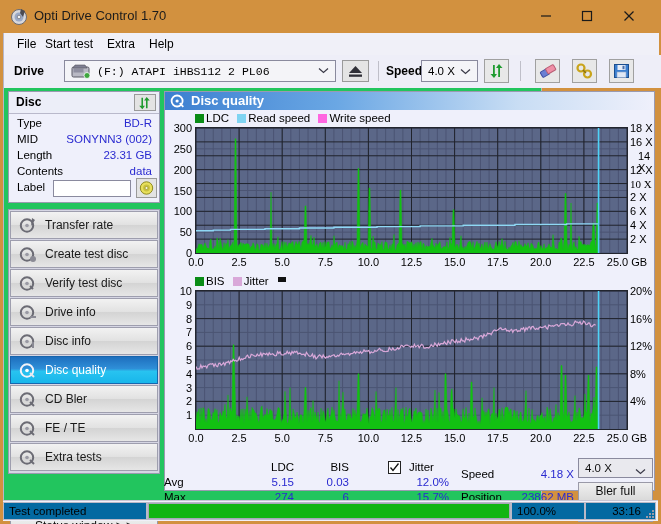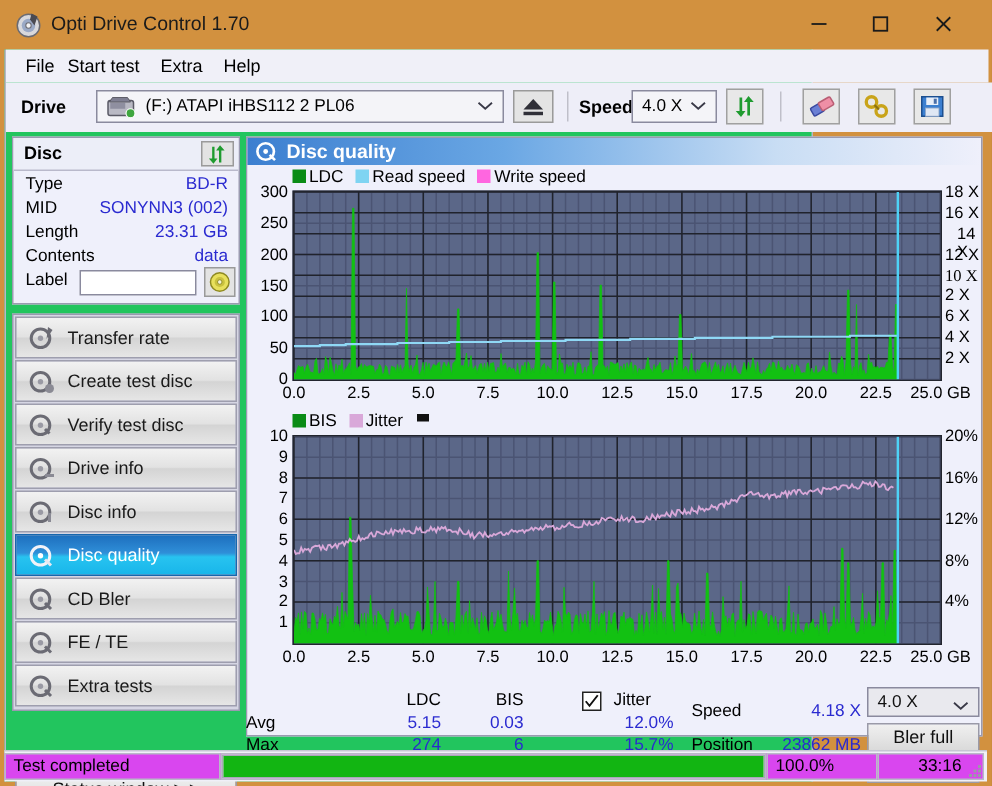--- a/index.html
+++ b/index.html
@@ -15,21 +15,21 @@
   
   .client{position:absolute;left:3px;top:33px;width:539px;height:488px;background:#22c55e;border-left:1px solid #b6b6c8;border-right:1px solid #b6b6c8;box-sizing:border-box;}
   
   .menubar{position:absolute;left:0;top:0;width:655px;height:22px;background:#f0f0f8;}
   .menu-item{position:absolute;top:3px;height:16px;padding:0 5px;font-size:12px;color:#000;line-height:16px;}
   
   .toolbar{position:absolute;left:0;top:22px;width:655px;height:33px;background:#eeeef8;padding-left:30px;}
   .tb-label{position:absolute;font-size:12px;font-weight:bold;color:#000;top:9px;}
   .combo{position:absolute;background:#f4f4f8;border:1px solid #8a8a9e;box-sizing:border-box;}
   .combo .arrow{position:absolute;right:6px;top:50%;transform:translateY(-50%);}
-  .drv-combo{left:60px;top:5px;width:272px;height:22px;}
+  .drv-combo{left:60px;top:5px;width:272px;height:22px;font-family:Liberation Mono, monospace;}
   .drv-text{position:absolute;left:32px;top:4px;font-size:11.5px;color:#000;white-space:nowrap;}
   .btn3d{position:absolute;background:#e4e4e4;border:1px solid #9a9a9a;box-sizing:border-box;}
   .eject{left:338px;top:5px;width:27px;height:22px;}
   .spd-combo{left:417px;top:5px;width:57px;height:22px;}
   .spd-text{position:absolute;left:6px;top:4px;font-size:11.5px;color:#000;}
   .tbtn{position:absolute;top:4px;width:25px;height:24px;background:#e8e8e8;border:1px solid #a0a0a0;box-sizing:border-box;}
   .sep{position:absolute;top:6px;width:1px;height:20px;background:#bfbfc9;}
   
   .sidebar{position:absolute;left:4px;top:58px;width:152px;}
   .panel{position:absolute;left:0;top:0;width:152px;border:1px solid #9a9ab0;background:#eff0fb;box-sizing:border-box;}
@@ -62,21 +62,21 @@
   .xlab{position:absolute;font-size:11px;color:#000;text-align:center;}
   
   .results{position:absolute;left:160px;top:425px;width:491px;height:62px;}
   .rt{position:absolute;font-size:11.5px;color:#000;}
   .rv{position:absolute;font-size:11.5px;color:#2a2ad0;text-align:right;}
   .chk{position:absolute;width:13px;height:13px;background:#fff;border:1px solid #222;box-sizing:border-box;}
   .bigbtn{position:absolute;background:linear-gradient(to bottom,#f0f0f0,#dadada);border:1px solid #9a9aa8;box-sizing:border-box;text-align:center;font-size:12px;color:#111;}
   .res-combo{position:absolute;left:414px;top:0px;width:75px;height:20px;background:#e9e9ee;border:1px solid #8a8a9e;box-sizing:border-box;}
   
   .statusbar{position:absolute;left:3px;top:500px;width:655px;height:21px;background:#f0f0f8;border-top:1px solid #c6c6d4;box-sizing:border-box;}
-  .sb-cell{position:absolute;top:1px;height:18px;border:1px solid #b9b9c7;box-sizing:border-box;background:#d946ef;}
+  .sb-cell{position:absolute;top:1px;height:18px;border:1px solid #b9b9c7;box-sizing:border-box;background:#0369a1;}
   .sb-text{position:absolute;font-size:11.5px;color:#000;}
   .progress-outer{position:absolute;left:145px;top:2px;width:362px;height:16px;border:1px solid #a8a8b8;background:#fff;box-sizing:border-box;}
   .progress-fill{position:absolute;left:0;top:0;height:100%;background:#12b512;}
   .grip{position:absolute;right:2px;bottom:1px;width:12px;height:12px;}
 </style>
 </head>
 <body>
 
 <div class="win">
 

